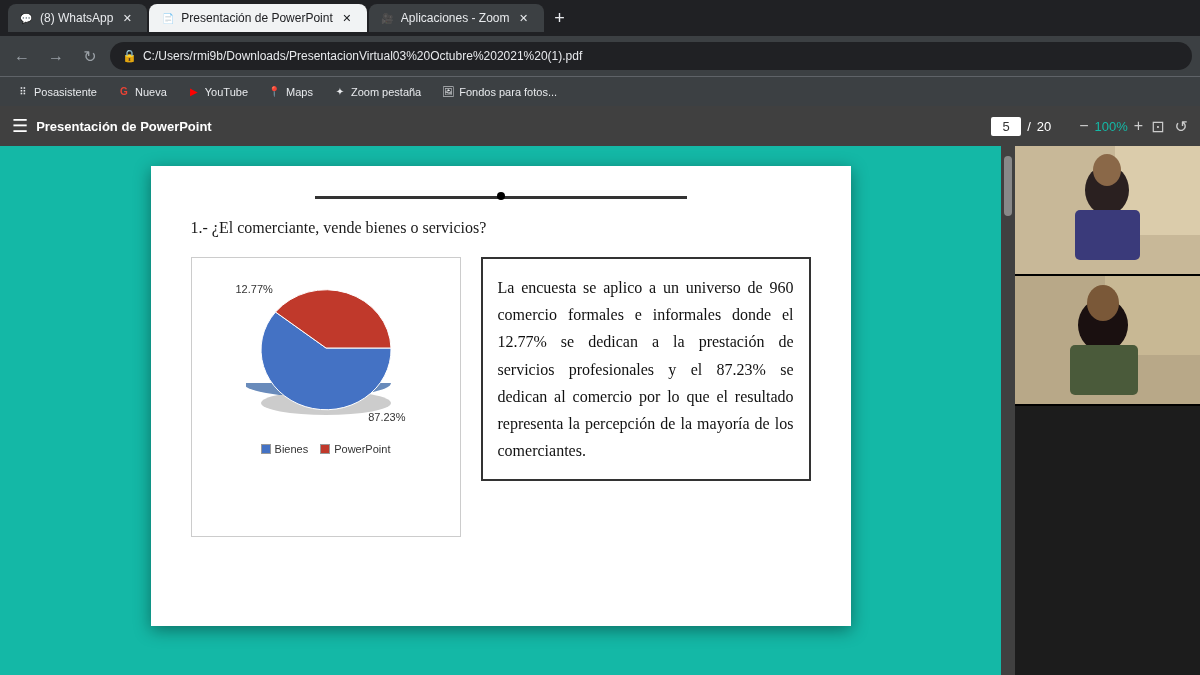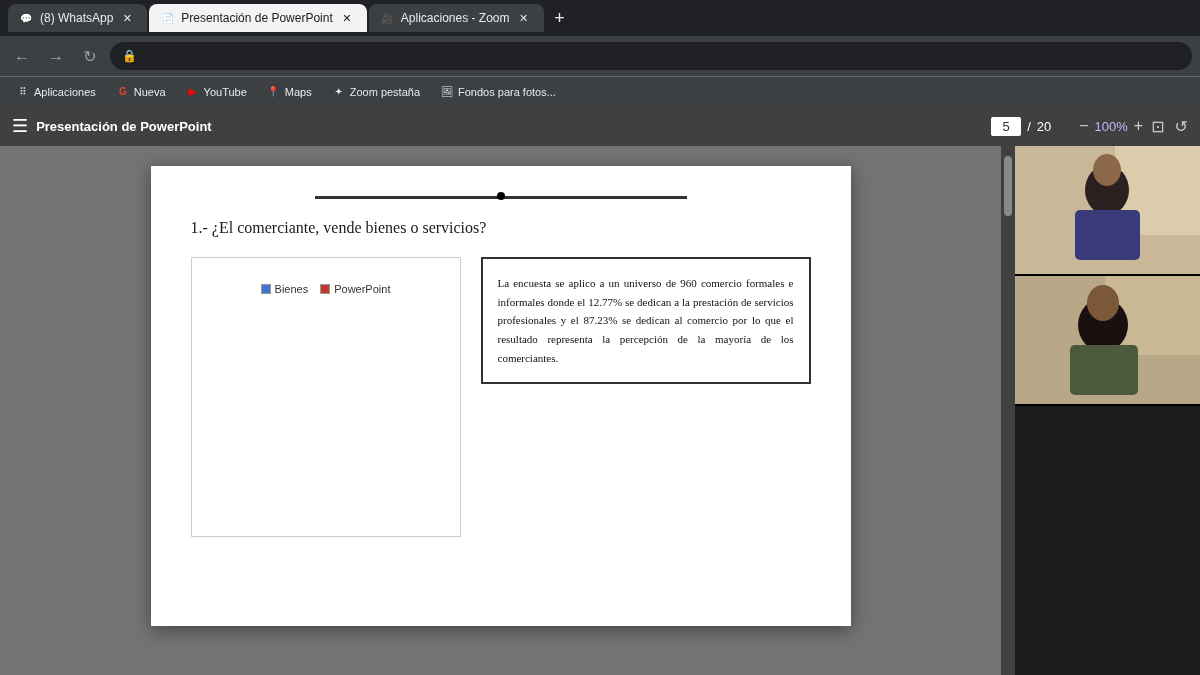--- a/index.html
+++ b/index.html
@@ -145,36 +145,36 @@
       font-size: 13px;
       padding: 2px;
     }
     .pdf-zoom-controls {
       display: flex;
       align-items: center;
       gap: 6px;
       margin-left: 20px;
     }
     .zoom-btn { cursor: pointer; font-size: 16px; color: #ccc; }
-    .zoom-level { font-size: 13px; color: #c4b5fd; }
+    .zoom-level { font-size: 13px; color: #14b8a6; }
     .pdf-toolbar-right { display: flex; gap: 10px; }
     .toolbar-icon-btn { cursor: pointer; color: #ccc; font-size: 16px; }
 
     
     .main-content {
       display: flex;
       width: 1200px;
       height: calc(675px - 36px - 40px - 30px - 40px);
       background: #525659;
     }
 
     
     .pdf-content {
       flex: 1;
-      background: #737373;
+      background: #14b8a6;
       display: flex;
       justify-content: center;
       align-items: flex-start;
       padding: 20px;
       overflow: hidden;
     }
 
     .pdf-page {
       background: #fff;
       width: 700px;
@@ -322,21 +322,21 @@
       height: 10px;
       display: inline-block;
       border: 1px solid #999;
     }
 
     .text-box {
       border: 2px solid #333;
       padding: 15px;
       flex: 1;
       font-family: 'Times New Roman', serif;
-      font-size: 11px;
+      font-size: 16px;
       line-height: 1.7;
       text-align: justify;
       color: #111;
     }
   </style>
 </head>
 <body>
 
 <div class="browser-chrome">
 
@@ -358,27 +358,28 @@
     </div>
     <div class="new-tab-btn">+</div>
   </div>
 
   <div class="nav-bar">
     <div class="nav-btn">←</div>
     <div class="nav-btn">→</div>
     <div class="nav-btn">↻</div>
     <div class="address-bar">
       <span class="lock-icon">🔒</span>
+      <span class="address-text">C:/Users/rmi9b/Downloads/PresentacionVirtual03%20Octubre%202021%20(1).pdf</span>
     </div>
   </div>
 
   <div class="bookmarks-bar">
     <div class="bookmark-item">
       <span class="bookmark-favicon">⠿</span>
-      <span>Aplicaciones</span>
+      <span>Posasistente</span>
     </div>
     <div class="bookmark-item">
       <span class="bookmark-favicon" style="color:#EA4335; font-weight:bold;">G</span>
       <span>Nueva</span>
     </div>
     <div class="bookmark-item">
       <span class="bookmark-favicon" style="color:#FF0000;">▶</span>
       <span>YouTube</span>
     </div>
     <div class="bookmark-item">
@@ -421,20 +422,38 @@
   <div class="pdf-content">
     <div class="pdf-page">
 
       <div class="slide-bar"></div>
 
       <div class="question-title">1.- ¿El comerciante, vende bienes o servicios?</div>
 
       <div class="chart-text-row">
 
         <div class="chart-container">
+          <div class="pie-chart-area">
+            <span class="pie-label-top">12.77%</span>
+
+            <svg width="160" height="130" viewBox="0 0 160 130">
+
+              <ellipse cx="80" cy="115" rx="65" ry="12" fill="rgba(0,0,0,0.2)"></ellipse>
+
+              <path d="M80 95 L145 95 A65 12 0 0 1 -3 95 L33 95 Z" fill="#2a5a9e" opacity="0.7"></path>
+
+              <path d="M80 95 L33 95 A65 12 0 0 1 80 83 L80 95 Z" fill="#8B1A1A" opacity="0.7"></path>
+
+              <path d="M80 60 L145 60 A65 60 0 1 1 29.5 24 Z" fill="#4472C4" stroke="#fff" stroke-width="1"></path>
+
+              <path d="M80 60 L29.5 24 A65 60 0 0 1 145 60 Z" fill="#C0392B" stroke="#fff" stroke-width="1"></path>
+            </svg>
+
+            <span class="pie-label-bottom">87.23%</span>
+          </div>
 
           <div class="chart-legend">
             <div class="legend-item">
               <span class="legend-color" style="background-color:#4472C4;"></span>
               <span>Bienes</span>
             </div>
             <div class="legend-item">
               <span class="legend-color" style="background-color:#C0392B;"></span>
               <span>PowerPoint</span>
             </div>

